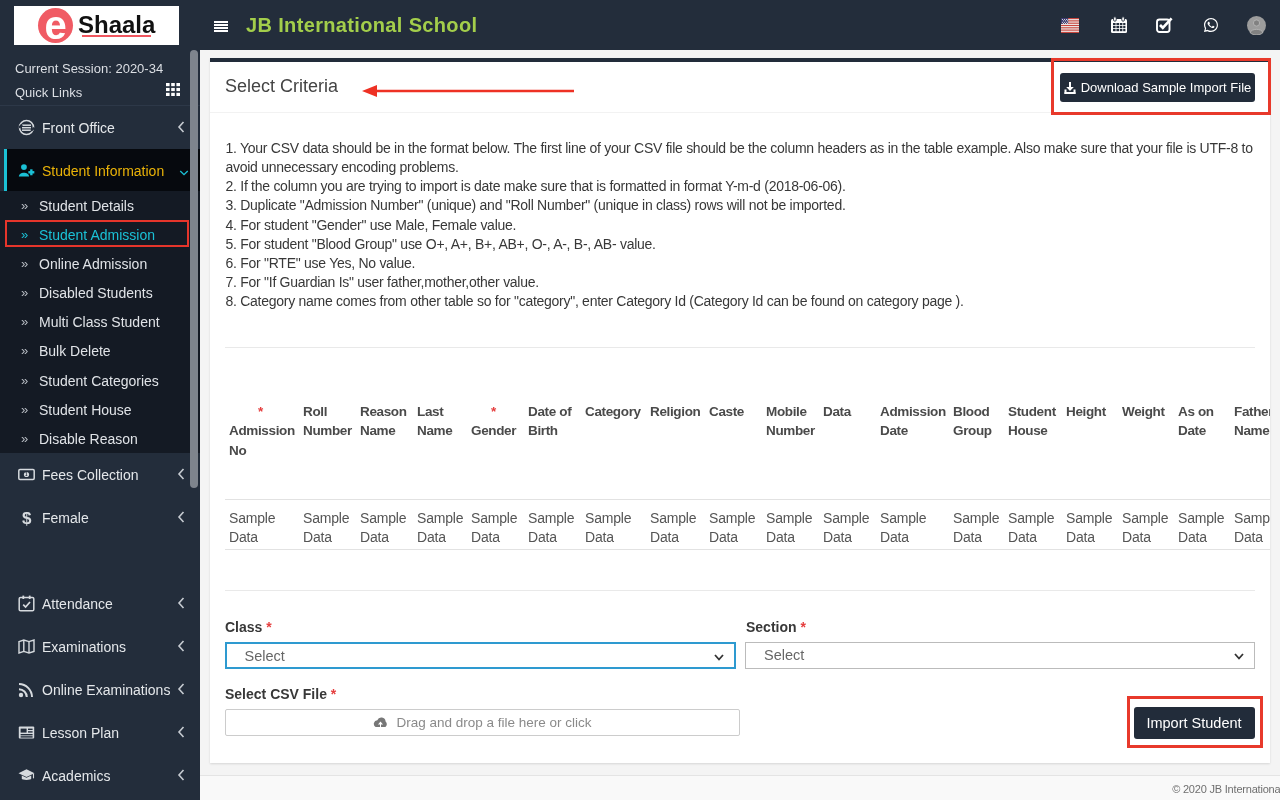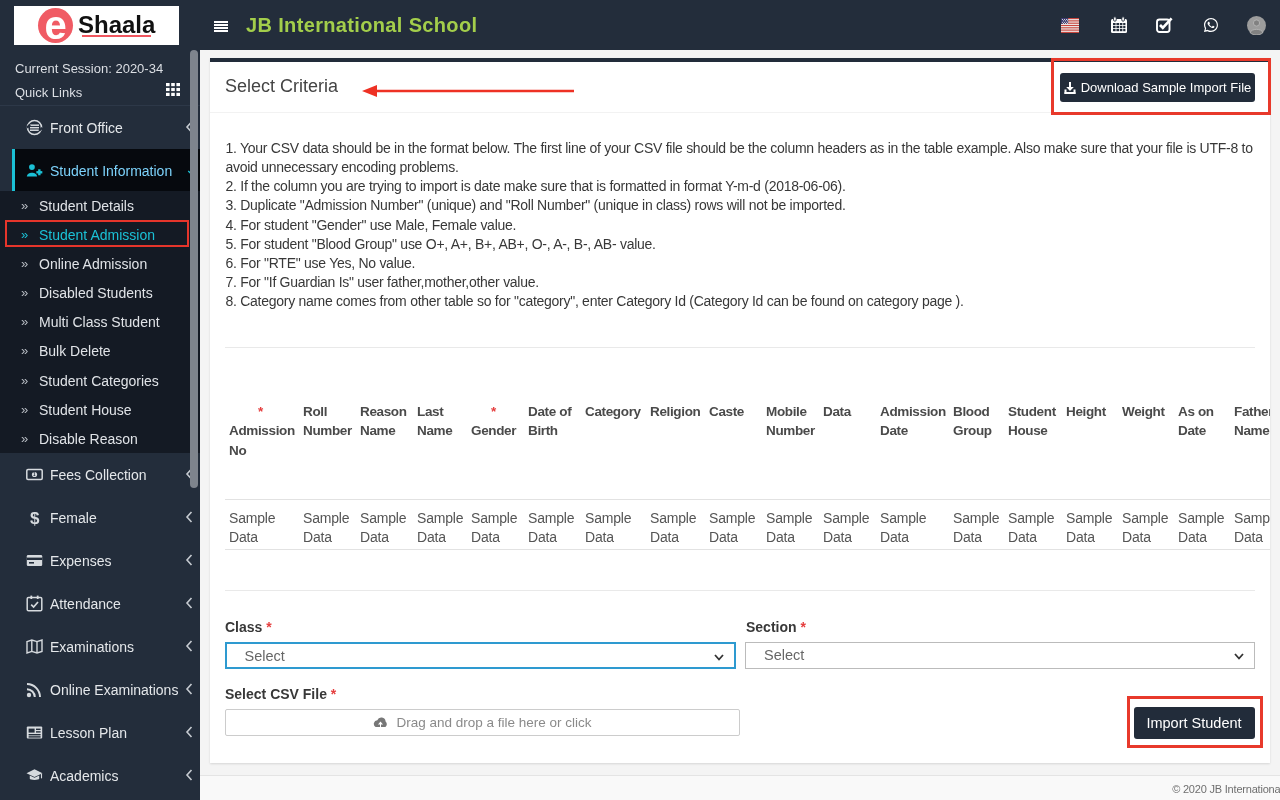--- a/index.html
+++ b/index.html
@@ -17,25 +17,25 @@
   #burger div { width:14px; height:2px; background:#fff; margin-bottom:1px; }
   #schoolname { position:absolute; left:246px; top:14px; font-size:20px; letter-spacing:0.35px; font-weight:bold; color:#a3ce4b; }
   #searchpill { position:absolute; left:825px; top:10px; width:210px; height:30px; border-radius:15px; background:#fff;margin-top:45px; }
   #searchpill .ph { position:absolute; left:20px; top:8px; font-size:13px; color:#9aa0a6; }
 
   
   #sidebar { position:absolute; left:0; top:50px; width:200px; height:750px; background:#232d3b; }
   #session { position:absolute; left:0; top:0; width:200px; height:56px; border-bottom:1px solid #2d3848; color:#dcdfe4; font-size:13px; }
   #session .l1 { position:absolute; left:15px; top:11px; }
   #session .l2 { position:absolute; left:15px; top:35px; }
-  .mitem { position:absolute; left:12px; width:211px; height:43px; color:#e4e7ea; font-size:14px; }
+  .mitem { position:absolute; left:4px; width:211px; height:43px; color:#e4e7ea; font-size:14px; }
   .mitem .ic { position:absolute; left:14px; top:13px; width:17px; height:17px; }
   .mitem .tx { position:absolute; left:38px; top:14px; }
   .mitem .ch { position:absolute; left:172px; top:13px; width:10px; height:16px; }
-  #mi-active { background:#06090e; border-left:3px solid #1bc1d6; color:#7dd3fc; }
+  #mi-active { background:#06090e; border-left:3px solid #1bc1d6; color:#eab308; }
   #mi-active .ic { left:11px; }
   #mi-active .tx { left:35px; }
   #submenu { position:absolute; left:0; top:141px; width:200px; height:262px; background:#141a24; }
   .smitem { position:absolute; left:0; width:200px; height:29px; color:#e0e3e7; font-size:14px; }
   .smitem .arr { position:absolute; left:21px; top:7px; font-size:13px; color:#b9bec5; }
   .smitem .tx { position:absolute; left:39px; top:7px; }
   .smitem.act { color:#1bc1d6; }
   .smitem.act .arr { color:#1bc1d6; }
   #sb-redbox { position:absolute; left:5px; top:29px; width:184px; height:27px; border:2.5px solid #e6352b; }
   #sb-thumb { position:absolute; left:190px; top:0px; width:8px; height:438px; background:#7e848d; border-radius:4px; }
@@ -251,31 +251,20 @@
     <div class="tx">Fees Collection</div>
     <svg class="ch" viewBox="0 0 10 16">
         <path d="M7.5 3 L3 8 L7.5 13" fill="none" stroke="#c6cbd1" stroke-width="1.6"></path>
       </svg>
   </div>
   <div class="mitem" style="top:446px">
     <svg class="ic" viewBox="0 0 17 17">
         <text x="4" y="14.5" font-size="17" fill="#d6dade" font-weight="bold">$</text>
       </svg>
     <div class="tx">Female</div>
-    <svg class="ch" viewBox="0 0 10 16">
-        <path d="M7.5 3 L3 8 L7.5 13" fill="none" stroke="#c6cbd1" stroke-width="1.6"></path>
-      </svg>
-  </div>
-  <div class="mitem" style="top:489px">
-    <svg class="ic" viewBox="0 0 17 17">
-        <rect x="0.8" y="3" width="15.4" height="11" rx="1.2" fill="#d6dade"></rect>
-        <rect x="0.8" y="5.6" width="15.4" height="2.4" fill="#232d3b"></rect>
-        <rect x="3" y="10" width="5" height="1.6" fill="#232d3b"></rect>
-      </svg>
-    <div class="tx">Expenses</div>
     <svg class="ch" viewBox="0 0 10 16">
         <path d="M7.5 3 L3 8 L7.5 13" fill="none" stroke="#c6cbd1" stroke-width="1.6"></path>
       </svg>
   </div>
   <div class="mitem" style="top:532px">
     <svg class="ic" viewBox="0 0 17 17">
         <rect x="1.2" y="2.4" width="14.6" height="13.4" rx="1.4" fill="none" stroke="#d6dade" stroke-width="1.5"></rect>
         <rect x="4.4" y="0.6" width="1.8" height="3.4" fill="#d6dade"></rect>
         <rect x="10.8" y="0.6" width="1.8" height="3.4" fill="#d6dade"></rect>
         <path d="M5.2 9.6 L7.6 12 L12 7" fill="none" stroke="#d6dade" stroke-width="1.7"></path>

